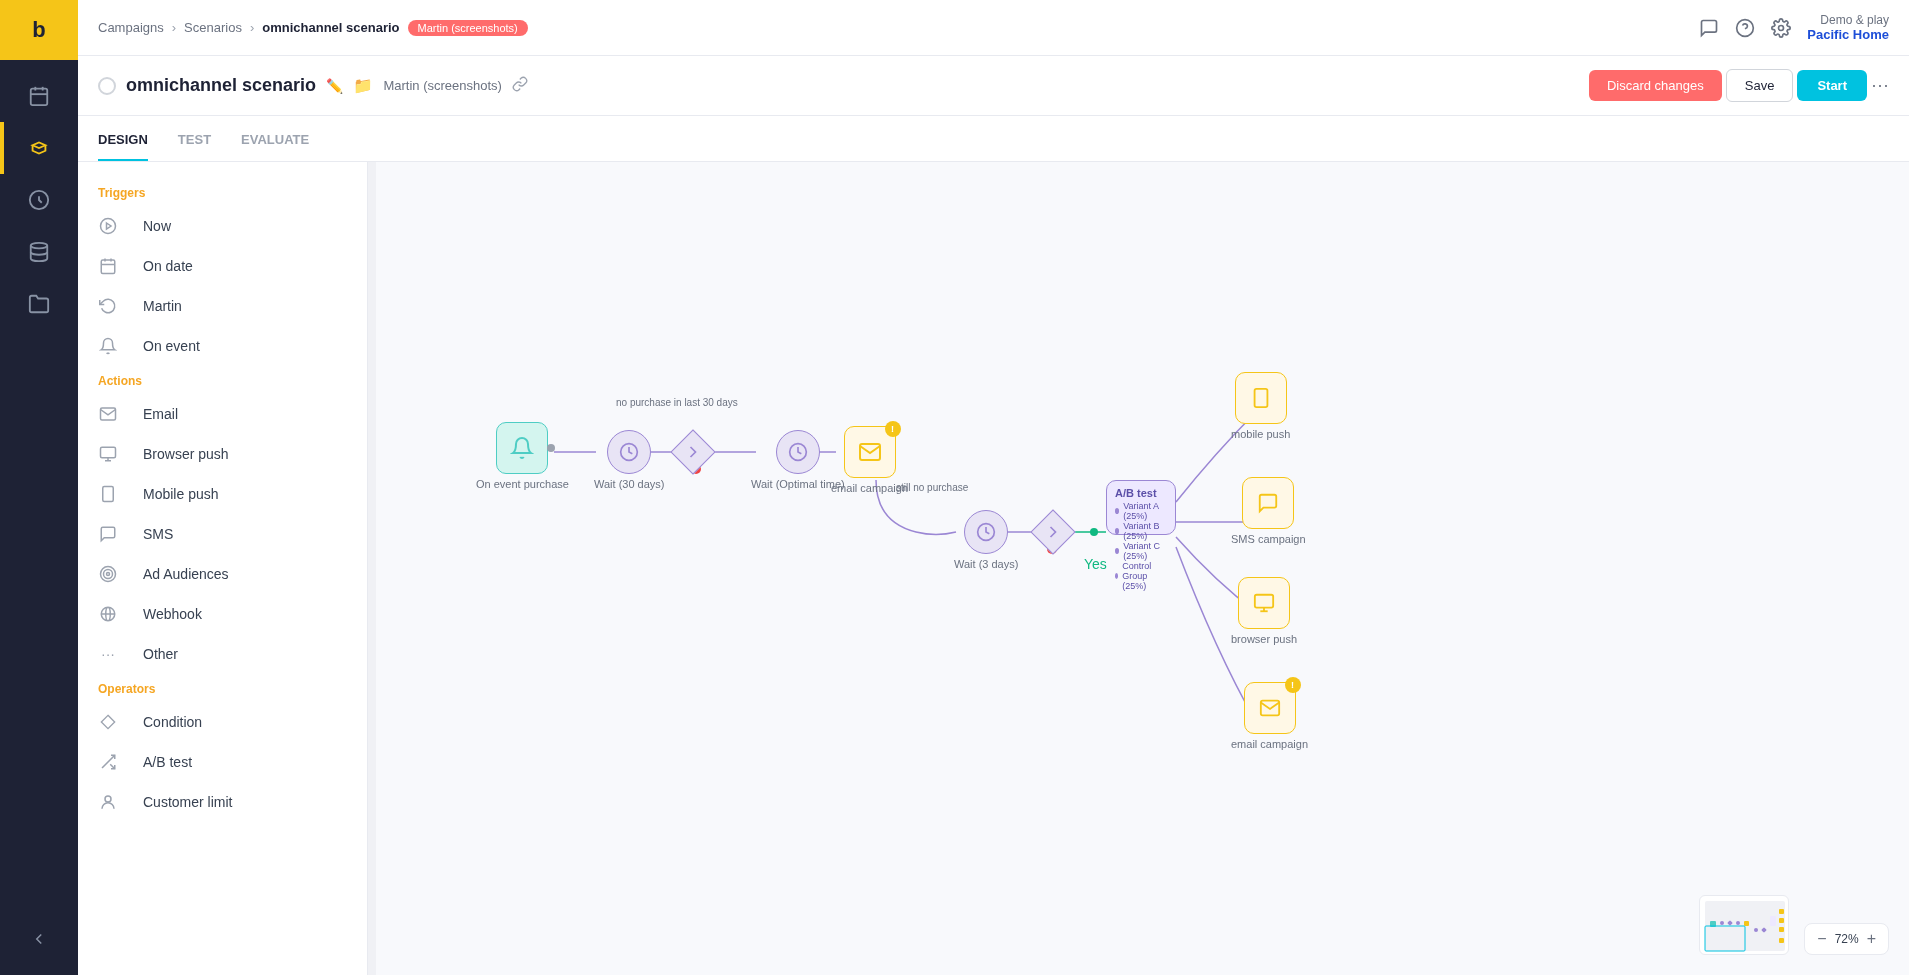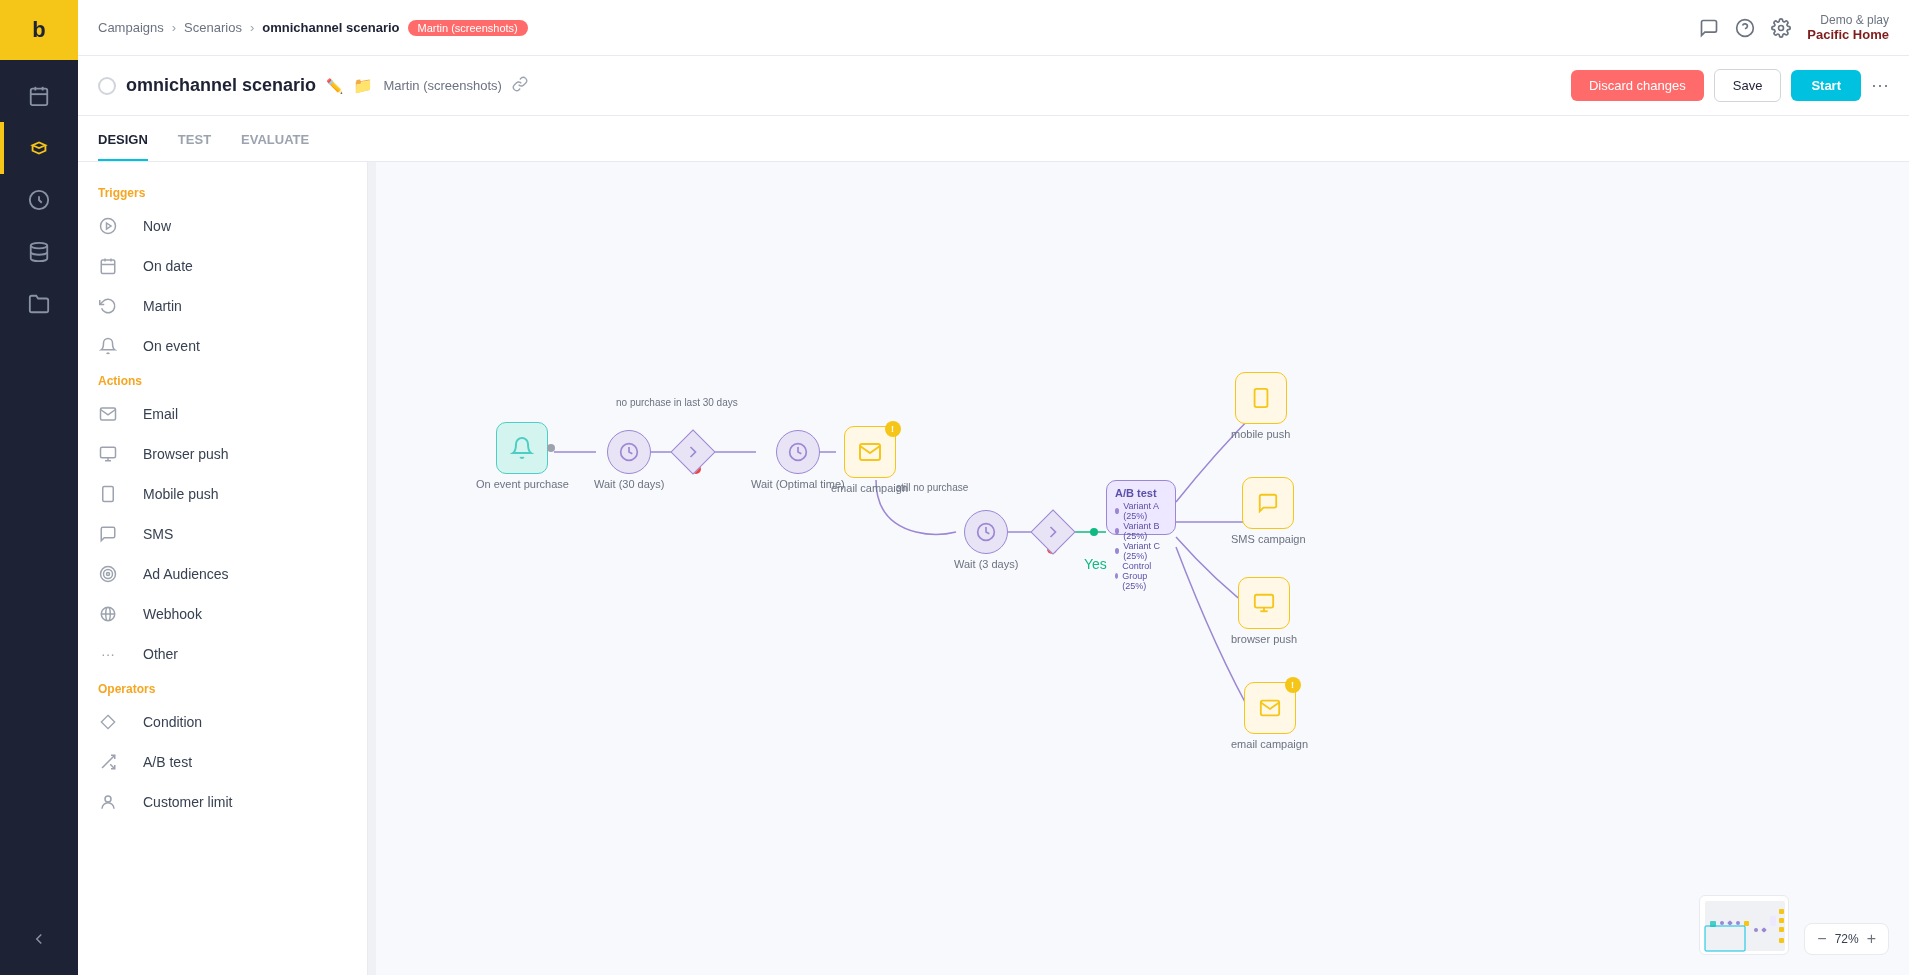--- a/index.html
+++ b/index.html
@@ -80,21 +80,21 @@
     }
     .header-right {
       margin-left: auto;
       display: flex; align-items: flex-end; gap: 16px;
     }
     .header-icon { color: #6b7280; cursor: pointer; }
     .header-user {
       display: flex; flex-direction: column; align-items: flex-end;
       font-size: 12px; color: #6b7280; cursor: pointer;
     }
-    .header-user-name { font-weight: 600; color: #7f1d1d; font-size: 13px; }
+    .header-user-name { font-weight: 600; color: #1d4ed8; font-size: 13px; }
 
     
     .sub-header {
       position: absolute;
       left: 78px; top: 56px;
       right: 0; height: 60px;
       background: white;
       border-bottom: 1px solid #e8eaf0;
       display: flex; align-items: center;
       padding: 0 20px;
@@ -110,21 +110,21 @@
     }
     .scenario-name {
       font-size: 18px; font-weight: 600; color: #1e2235;
     }
     .edit-icon { color: #9ca3af; cursor: pointer; font-size: 14px; }
     .folder-icon { color: #f5c518; font-size: 16px; }
     .folder-name { font-size: 13px; color: #6b7280; }
     .link-icon { color: #9ca3af; cursor: pointer; }
     .sub-header-actions {
       margin-left: auto;
-      display: flex; align-items: center; gap: 10px;
+      display: flex; align-items: center; gap: 4px;
     }
     .btn-discard {
       background: #ff6b6b;
       color: white;
       border: none;
       padding: 8px 18px;
       border-radius: 6px;
       font-size: 13px;
       font-weight: 500;
       cursor: pointer;

